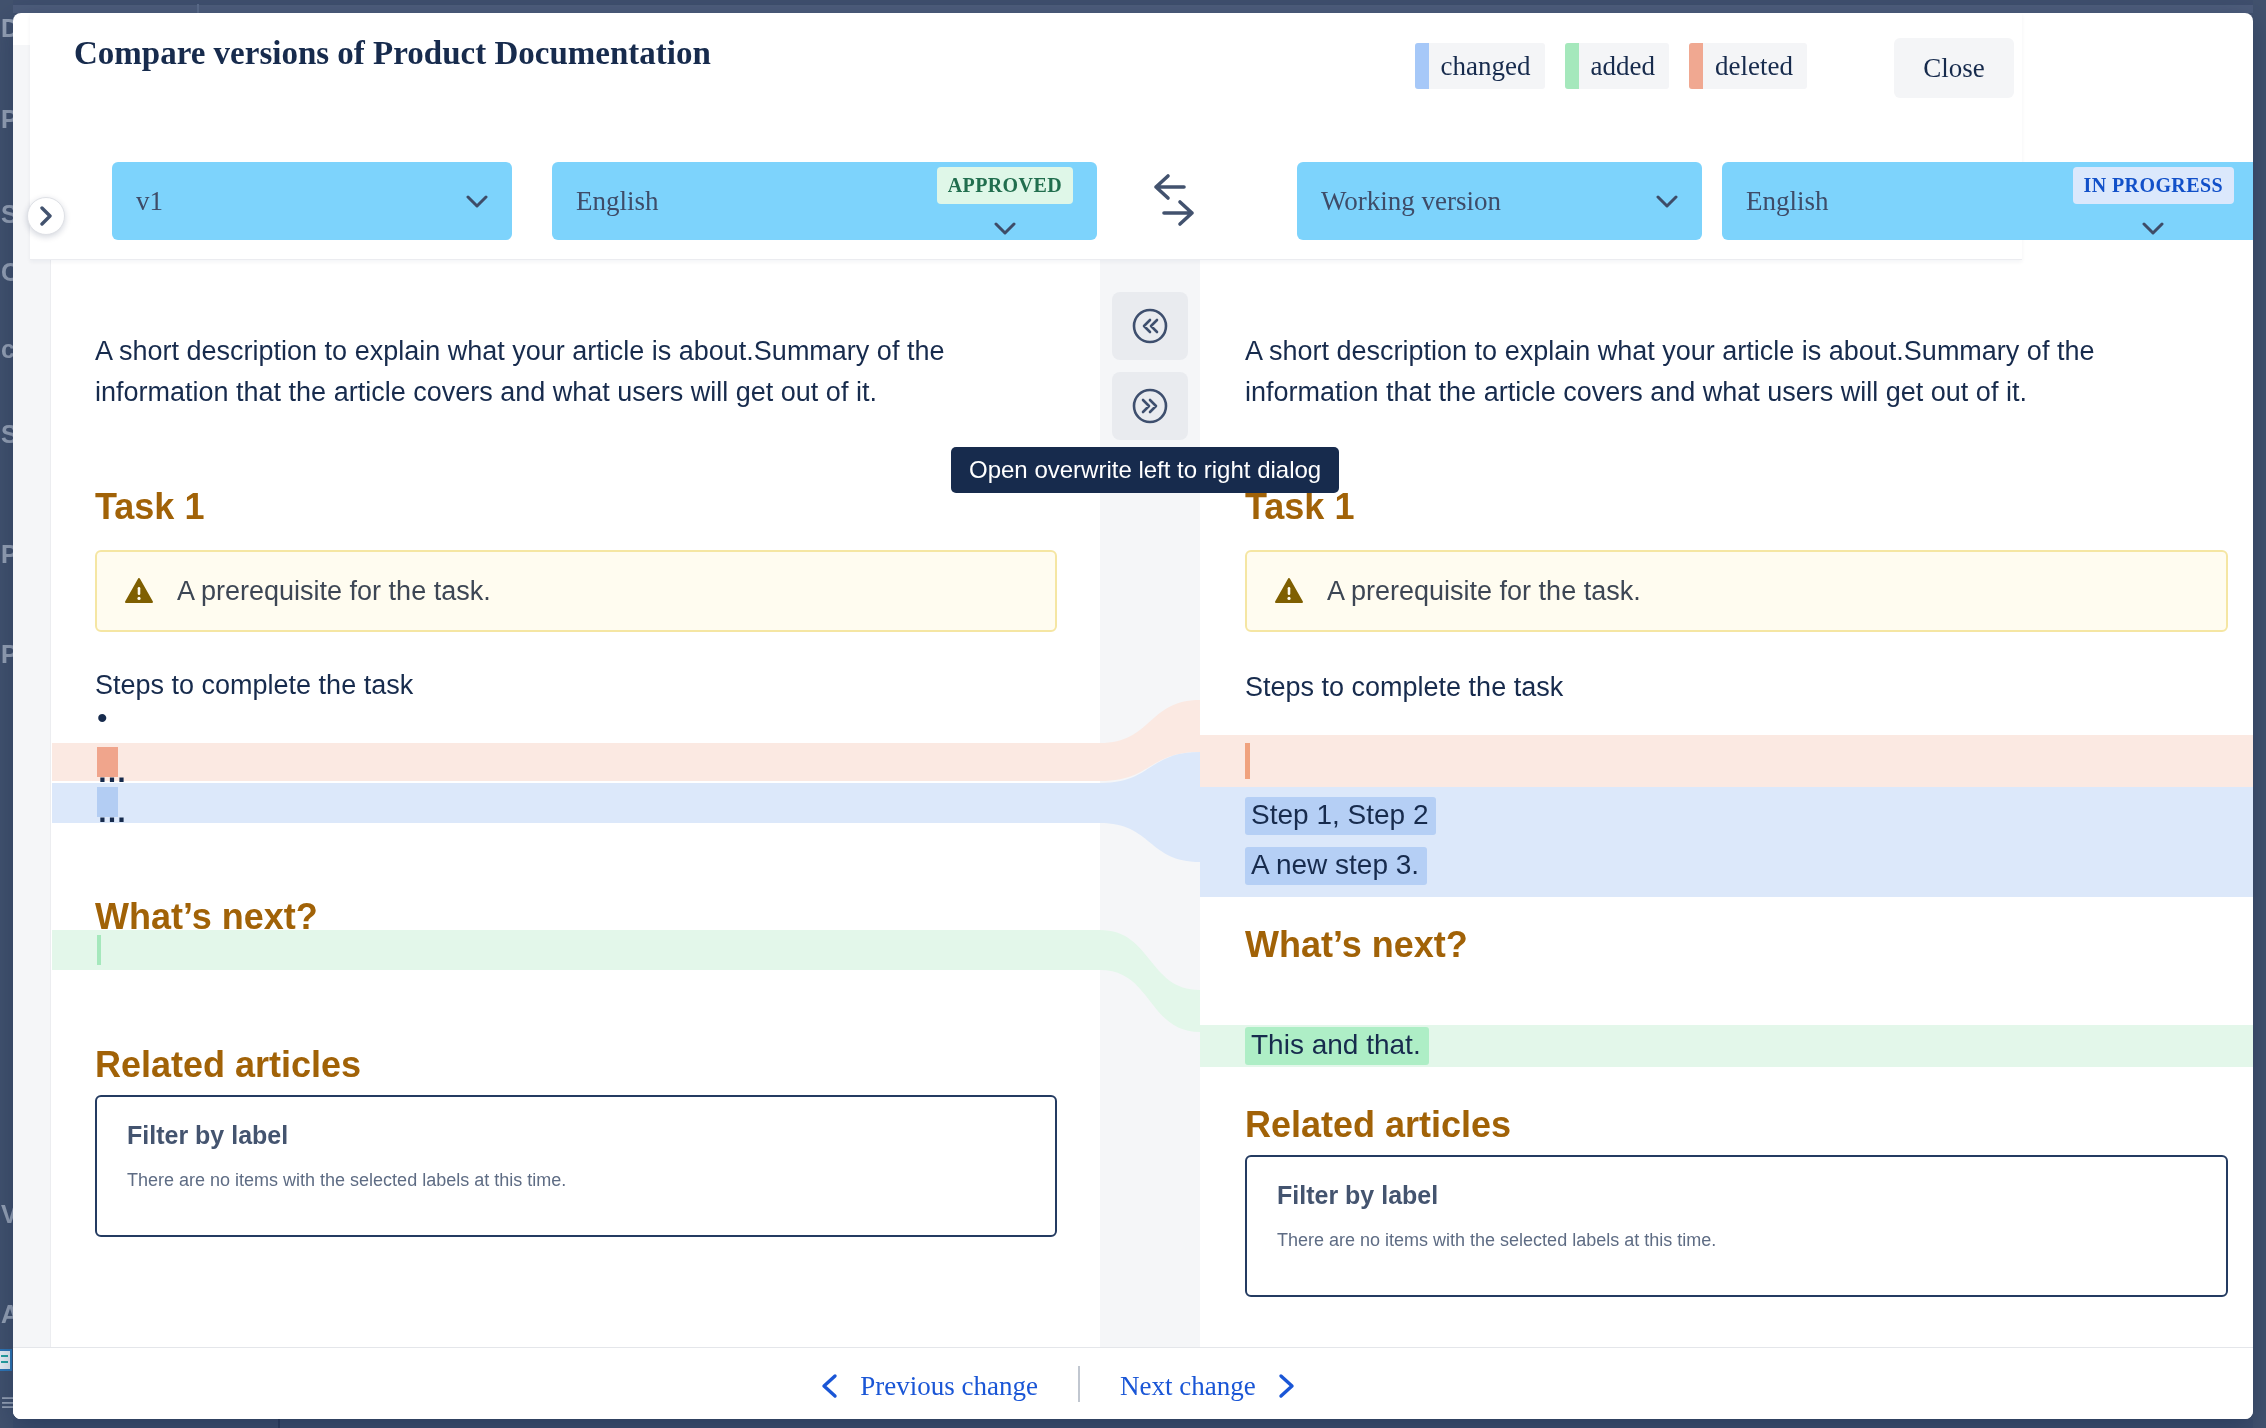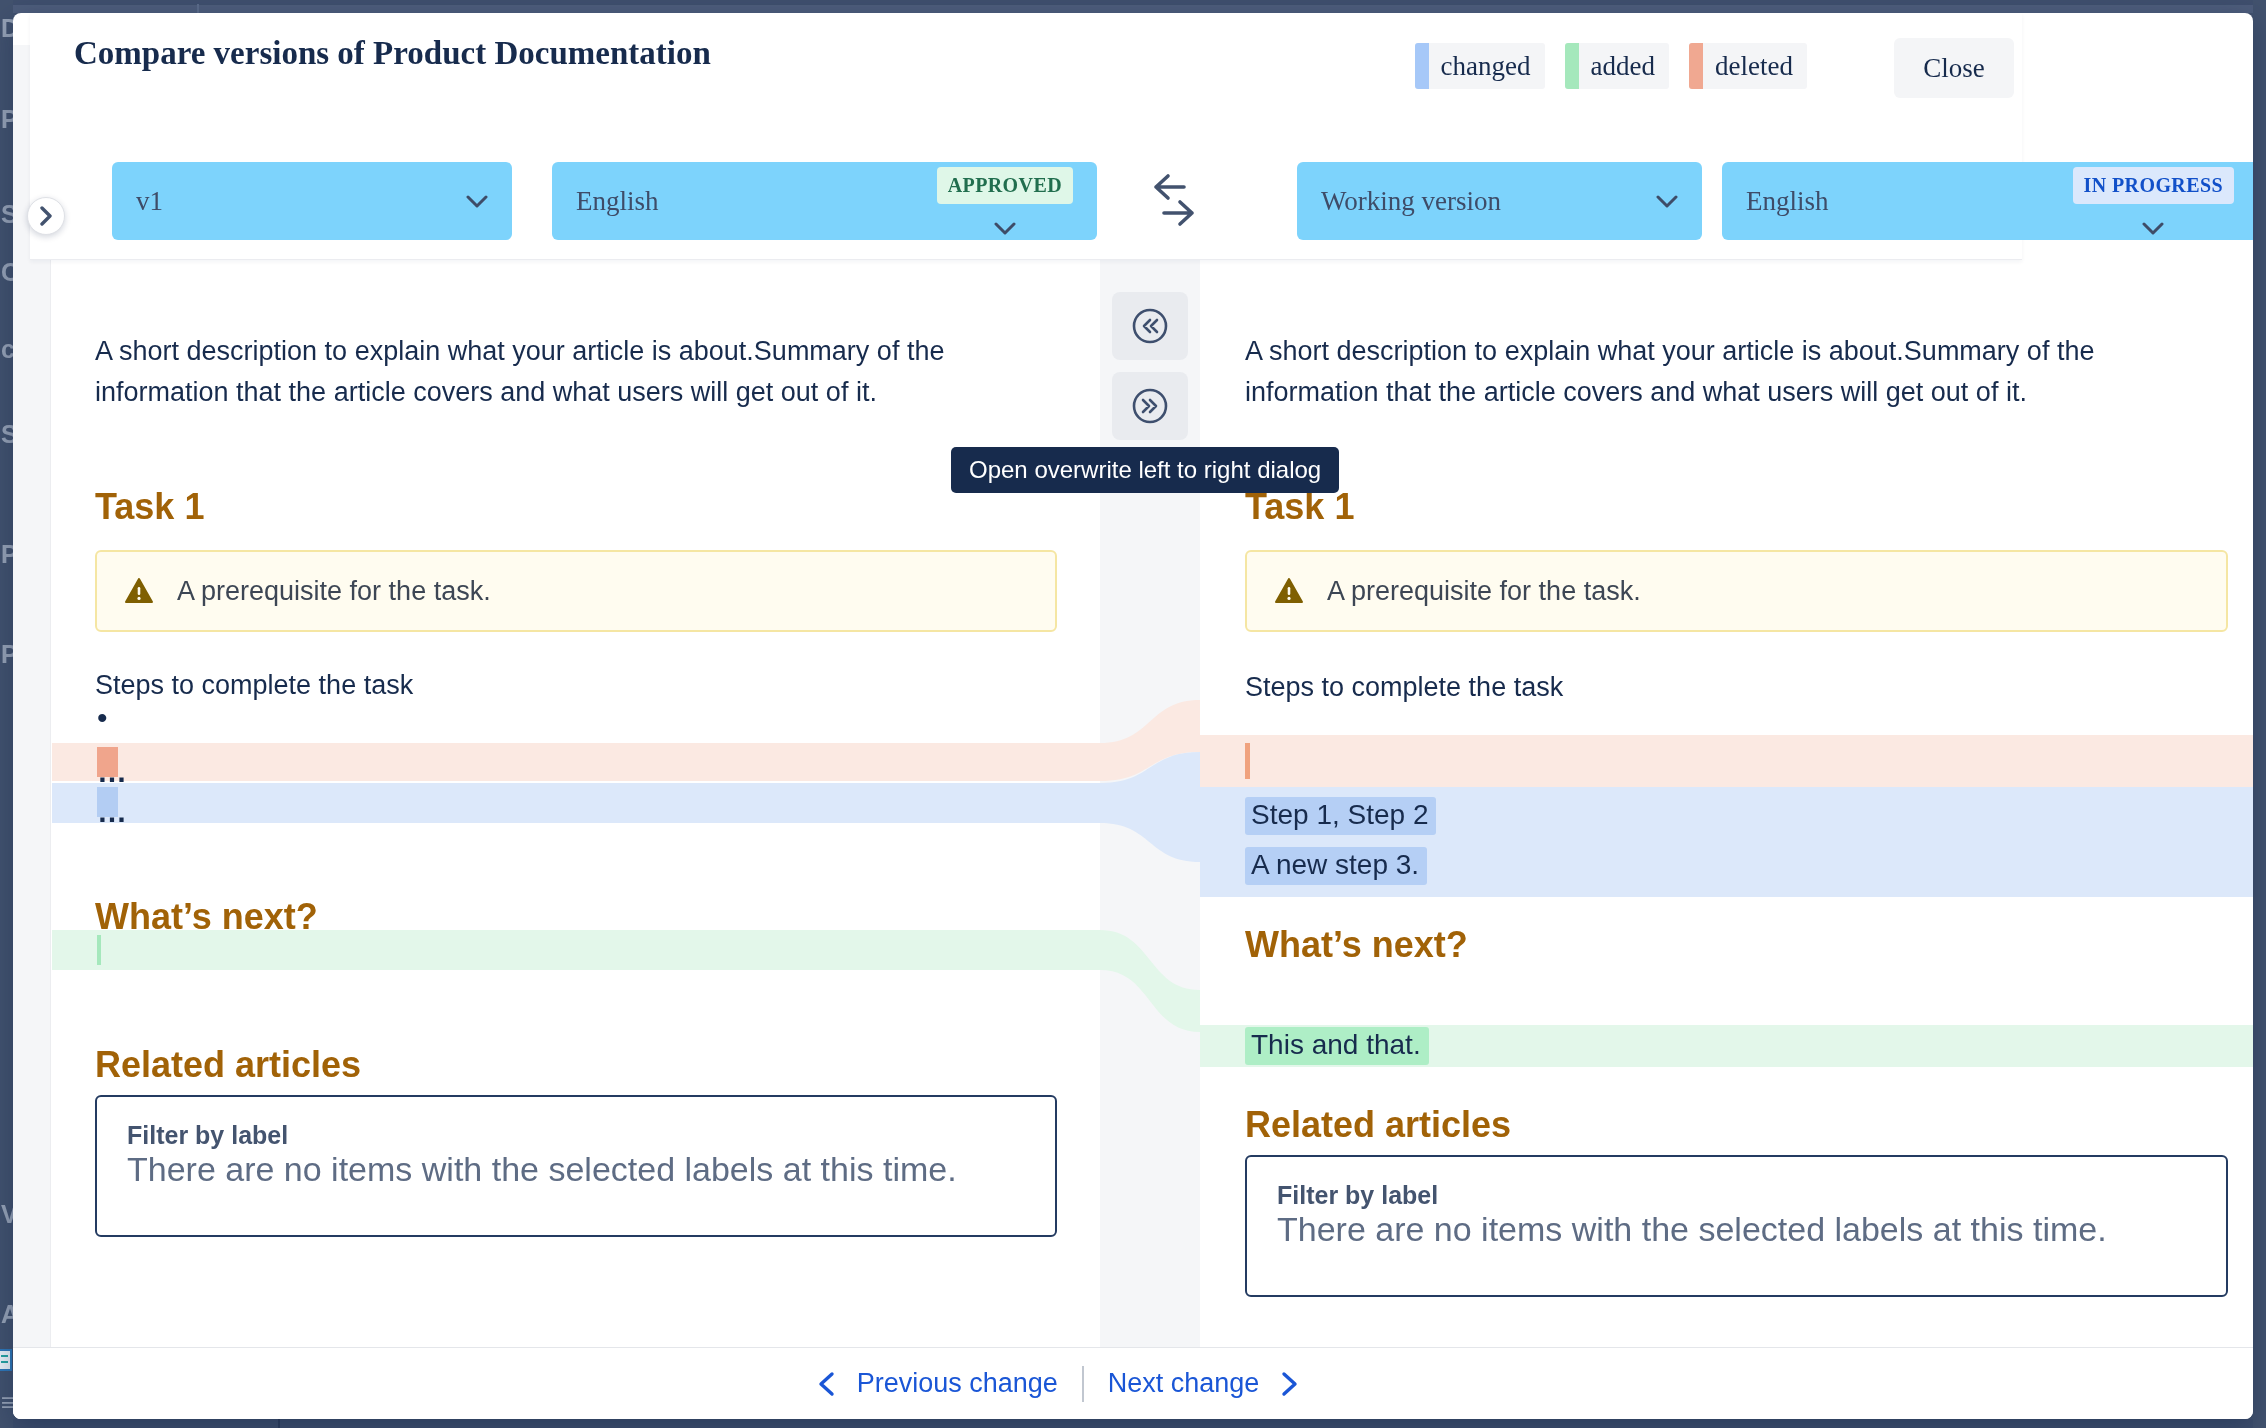--- a/index.html
+++ b/index.html
@@ -78,26 +78,26 @@
   
   .ptext { position:absolute; font-size:27px; line-height:41px; color:#172B4D; z-index:1; }
   .pheading { position:absolute; font-size:36px; font-weight:700; color:#a16207; z-index:1; }
   .bullet { position:absolute; font-size:30px; color:#172B4D; z-index:1; }
   .warnbox { position:absolute; height:82px; background:#FFFCF0; border:2px solid #F5E6A3; border-radius:6px;
     display:flex; align-items:center; padding:0 28px; gap:24px; z-index:1; }
   .warn-text { font-size:27px; color:#3D4654; }
   .relbox { position:absolute; height:142px; border:2px solid #243B61; border-radius:6px; background:#fff;
     padding:24px 30px; z-index:1; }
   .rel-filter { font-size:25px; font-weight:700; color:#44546F; }
-  .rel-empty { font-size:34px; color:#5E6C84; }
+  .rel-empty { font-size:18px; color:#5E6C84; margin-top:20px; }
 
   
   .dlg-footer { position:absolute; left:0; bottom:0; width:2240px; height:72px; background:#fff;
     border-top:1px solid #E4E6EA; display:flex; align-items:center; justify-content:center; z-index:6; }
-  .footer-nav { display:flex; align-items:center; gap:24px; transform:translateX(-75px); }
+  .footer-nav { display:flex; align-items:flex-end; gap:40px; transform:translateX(-75px);font-family:Liberation Serif, serif; }
   .nav-link { font-size:27px; font-weight:500; color:#1A56D6; background:none; border:none;
     font-family:inherit; cursor:pointer; display:flex; align-items:center; gap:22px; }
   .nav-sep { width:2px; height:36px; background:#C1C7D0; }
 </style>
 </head>
 <body>
 
 <div class="frame-top">
     <span class="vdiv"></span>
   </div>

